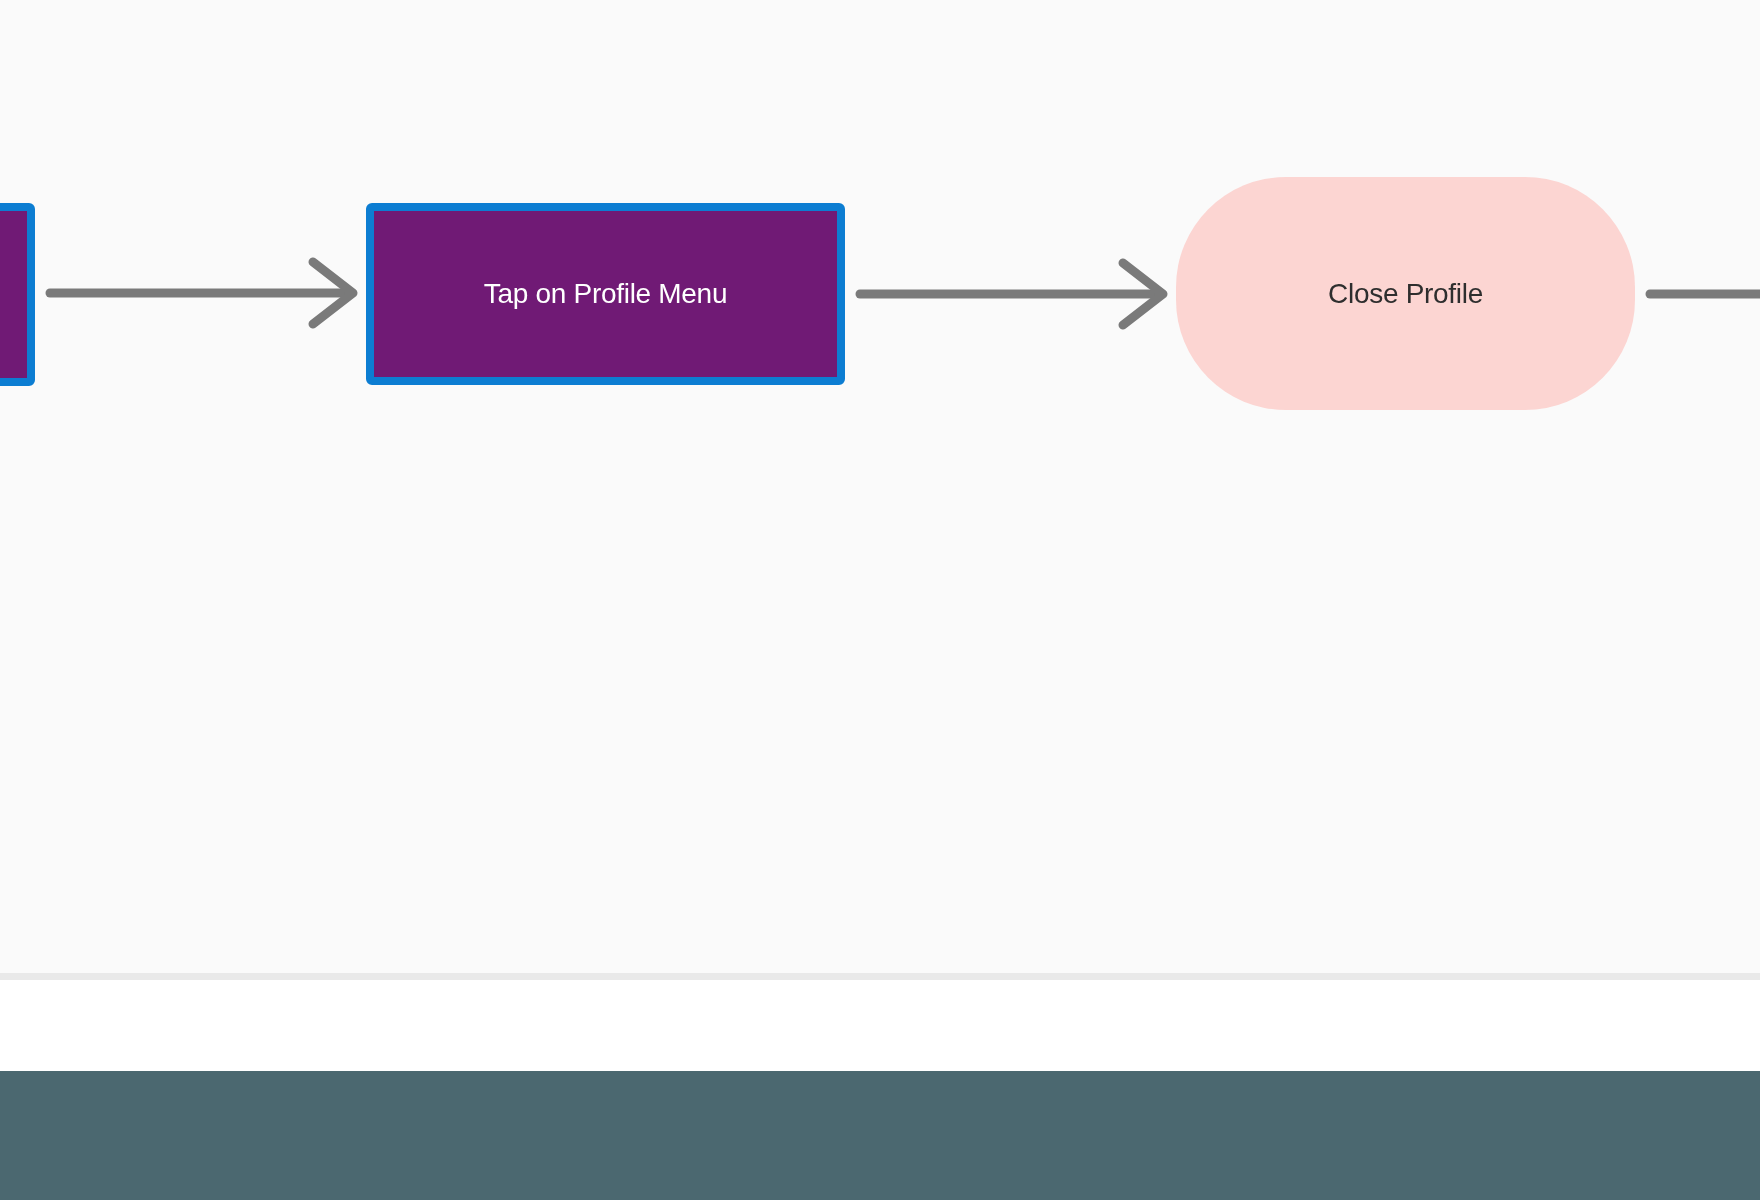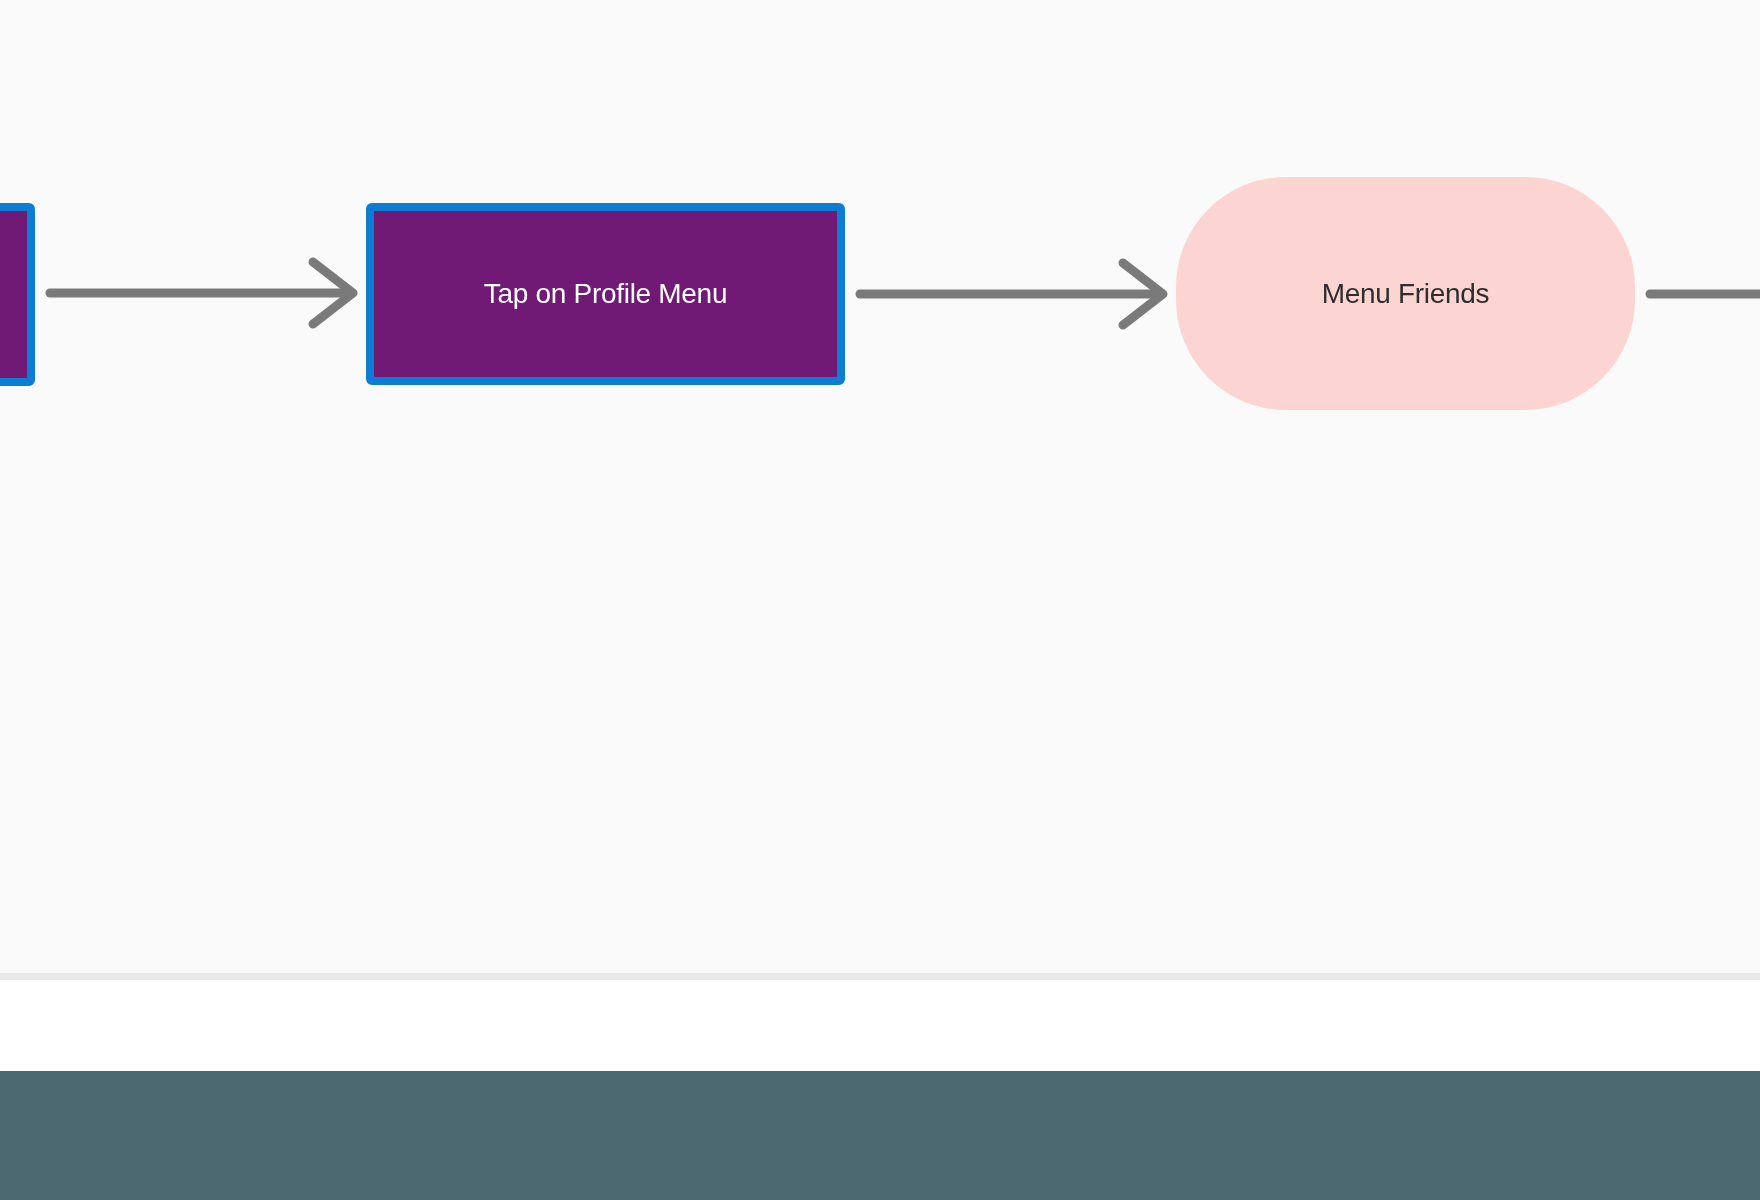--- a/index.html
+++ b/index.html
@@ -94,21 +94,21 @@
 
   <div class="canvas">
 
     <div class="node node-process node-left-partial"></div>
 
     <div class="node node-process node-tap">
       <span class="node-label">Tap on Profile Menu</span>
     </div>
 
     <div class="node node-pill">
-      <span class="node-label">Menu Friends</span>
+      <span class="node-label">Close Profile</span>
     </div>
 
     <svg class="connector-layer" viewBox="0 0 1760 1200">
       <g stroke="#7A7A7A" stroke-width="9" fill="none" stroke-linecap="round" stroke-linejoin="round">
         <g>
           <path d="M 50 293 L 343 293"></path>
           <path d="M 313 262 L 353 293 L 313 324"></path>
         </g>
         <g>
           <path d="M 860 294 L 1153 294"></path>

